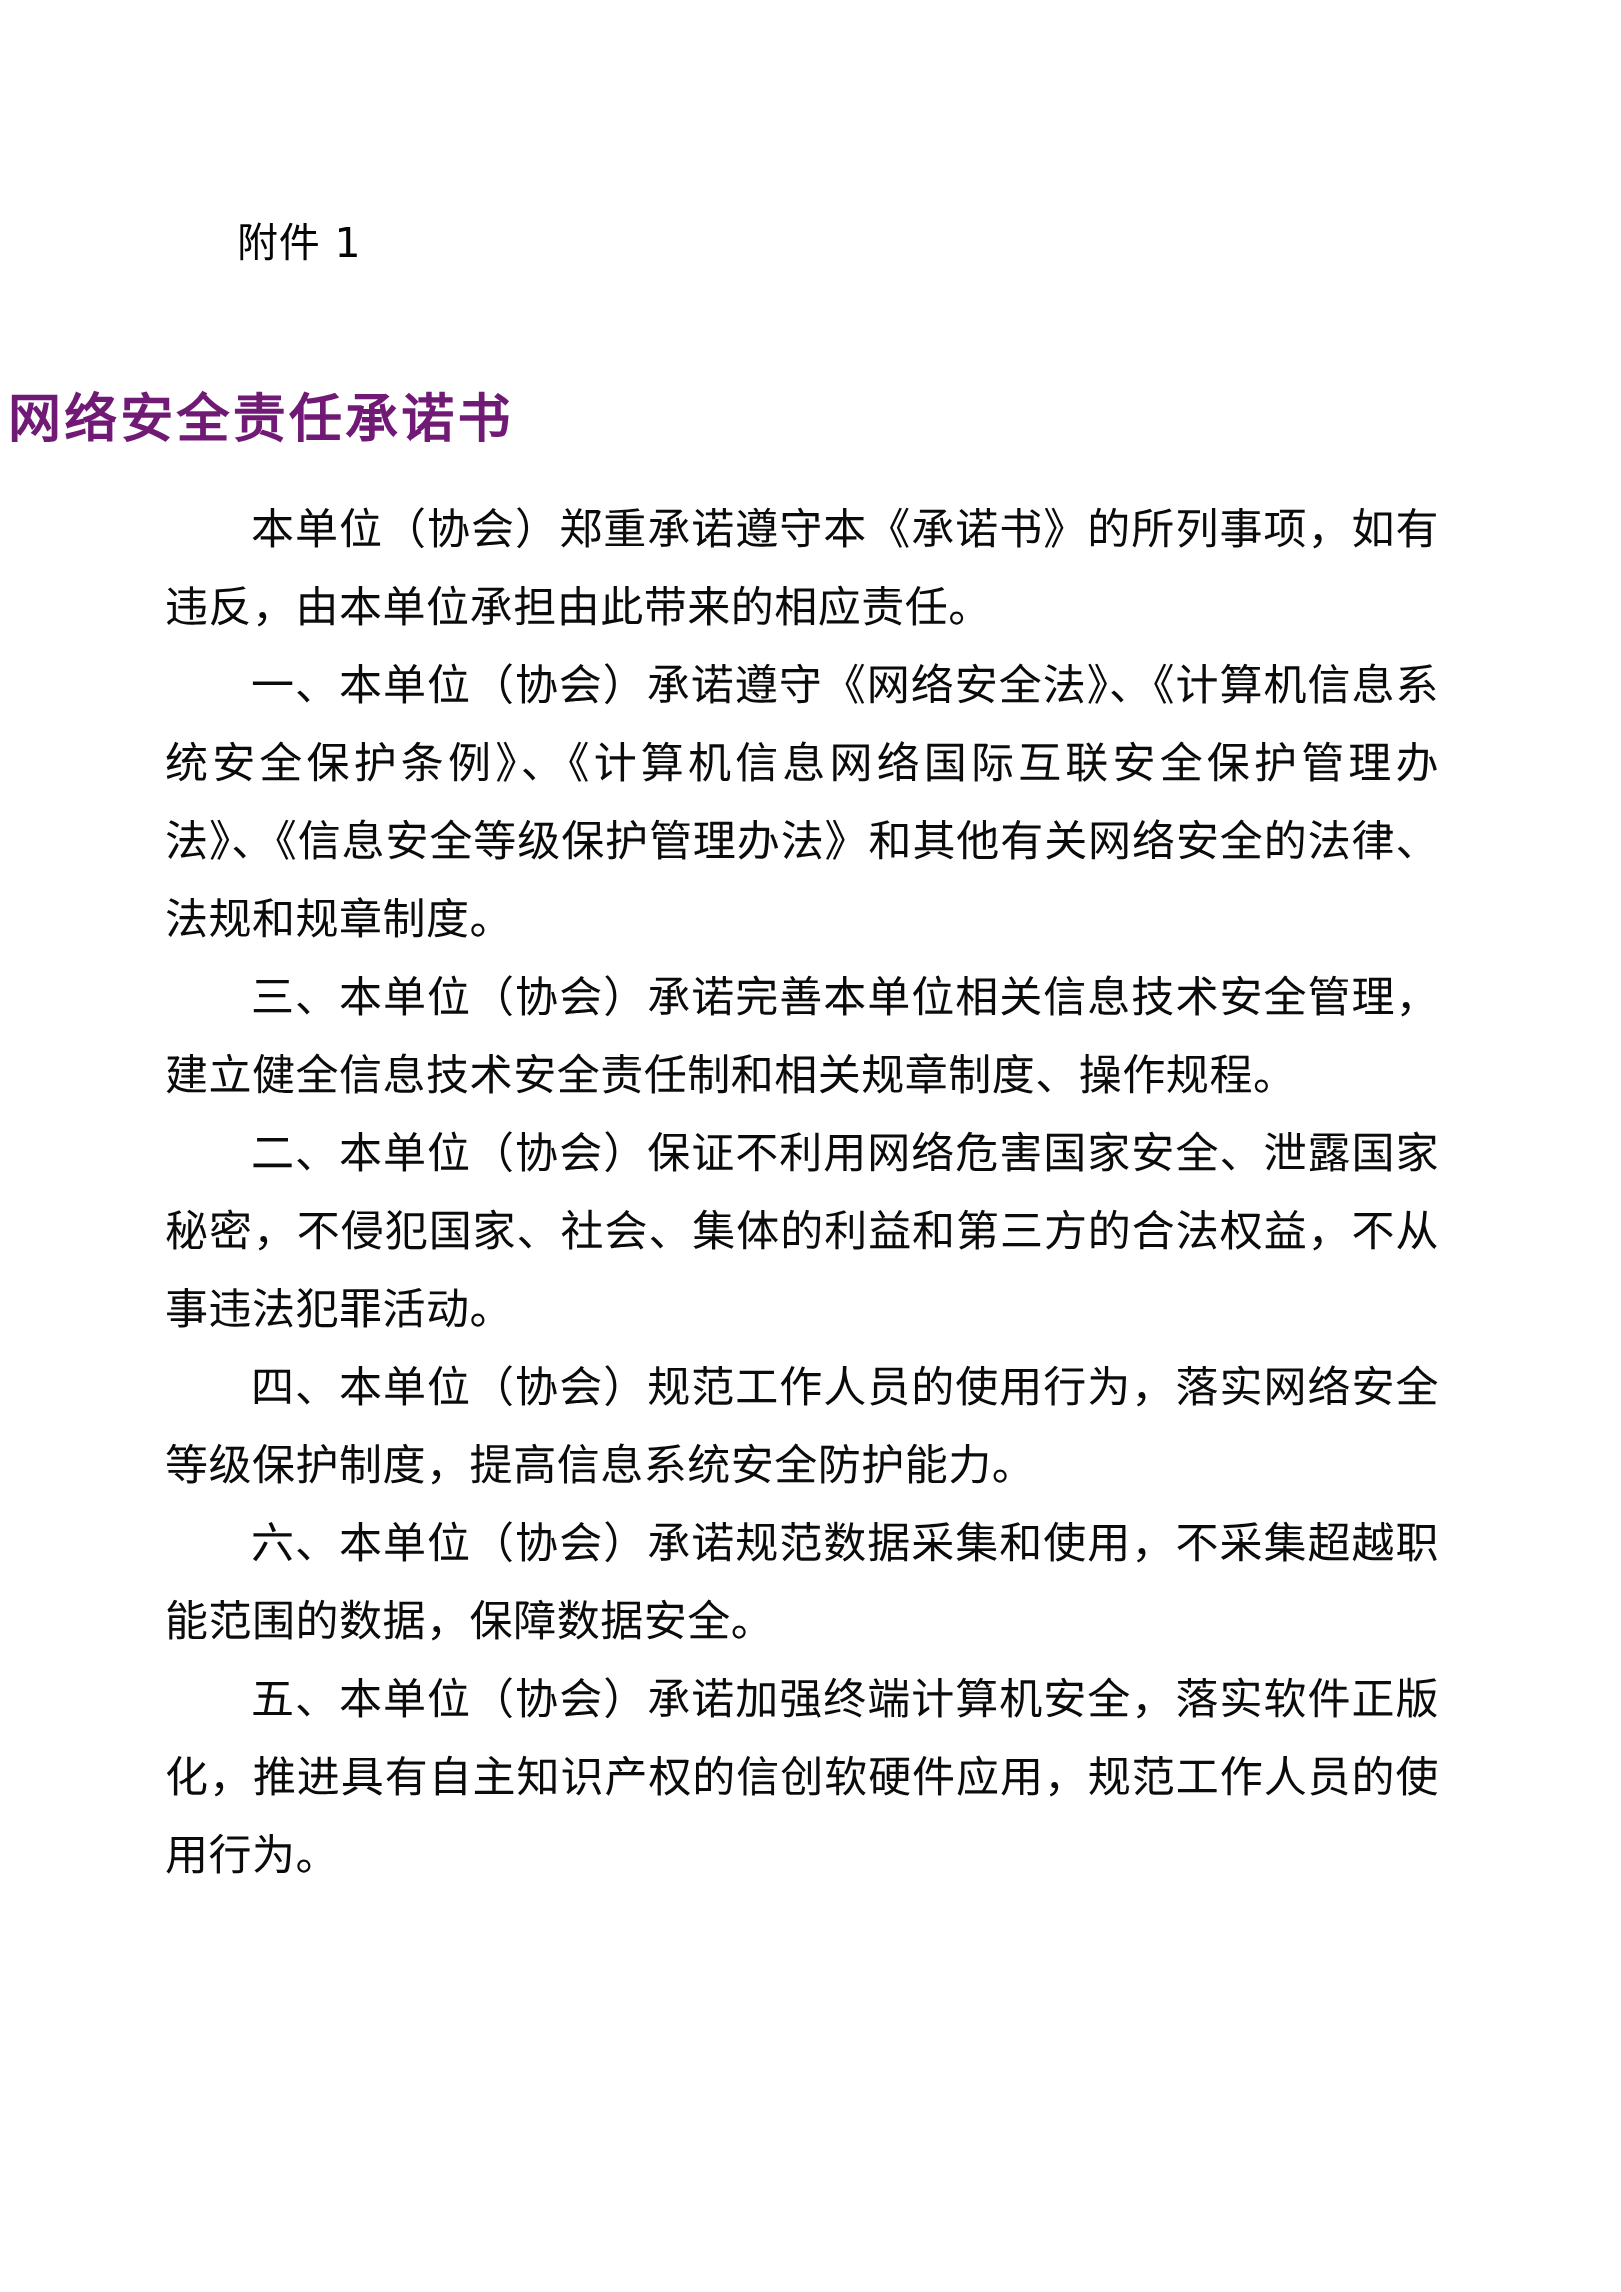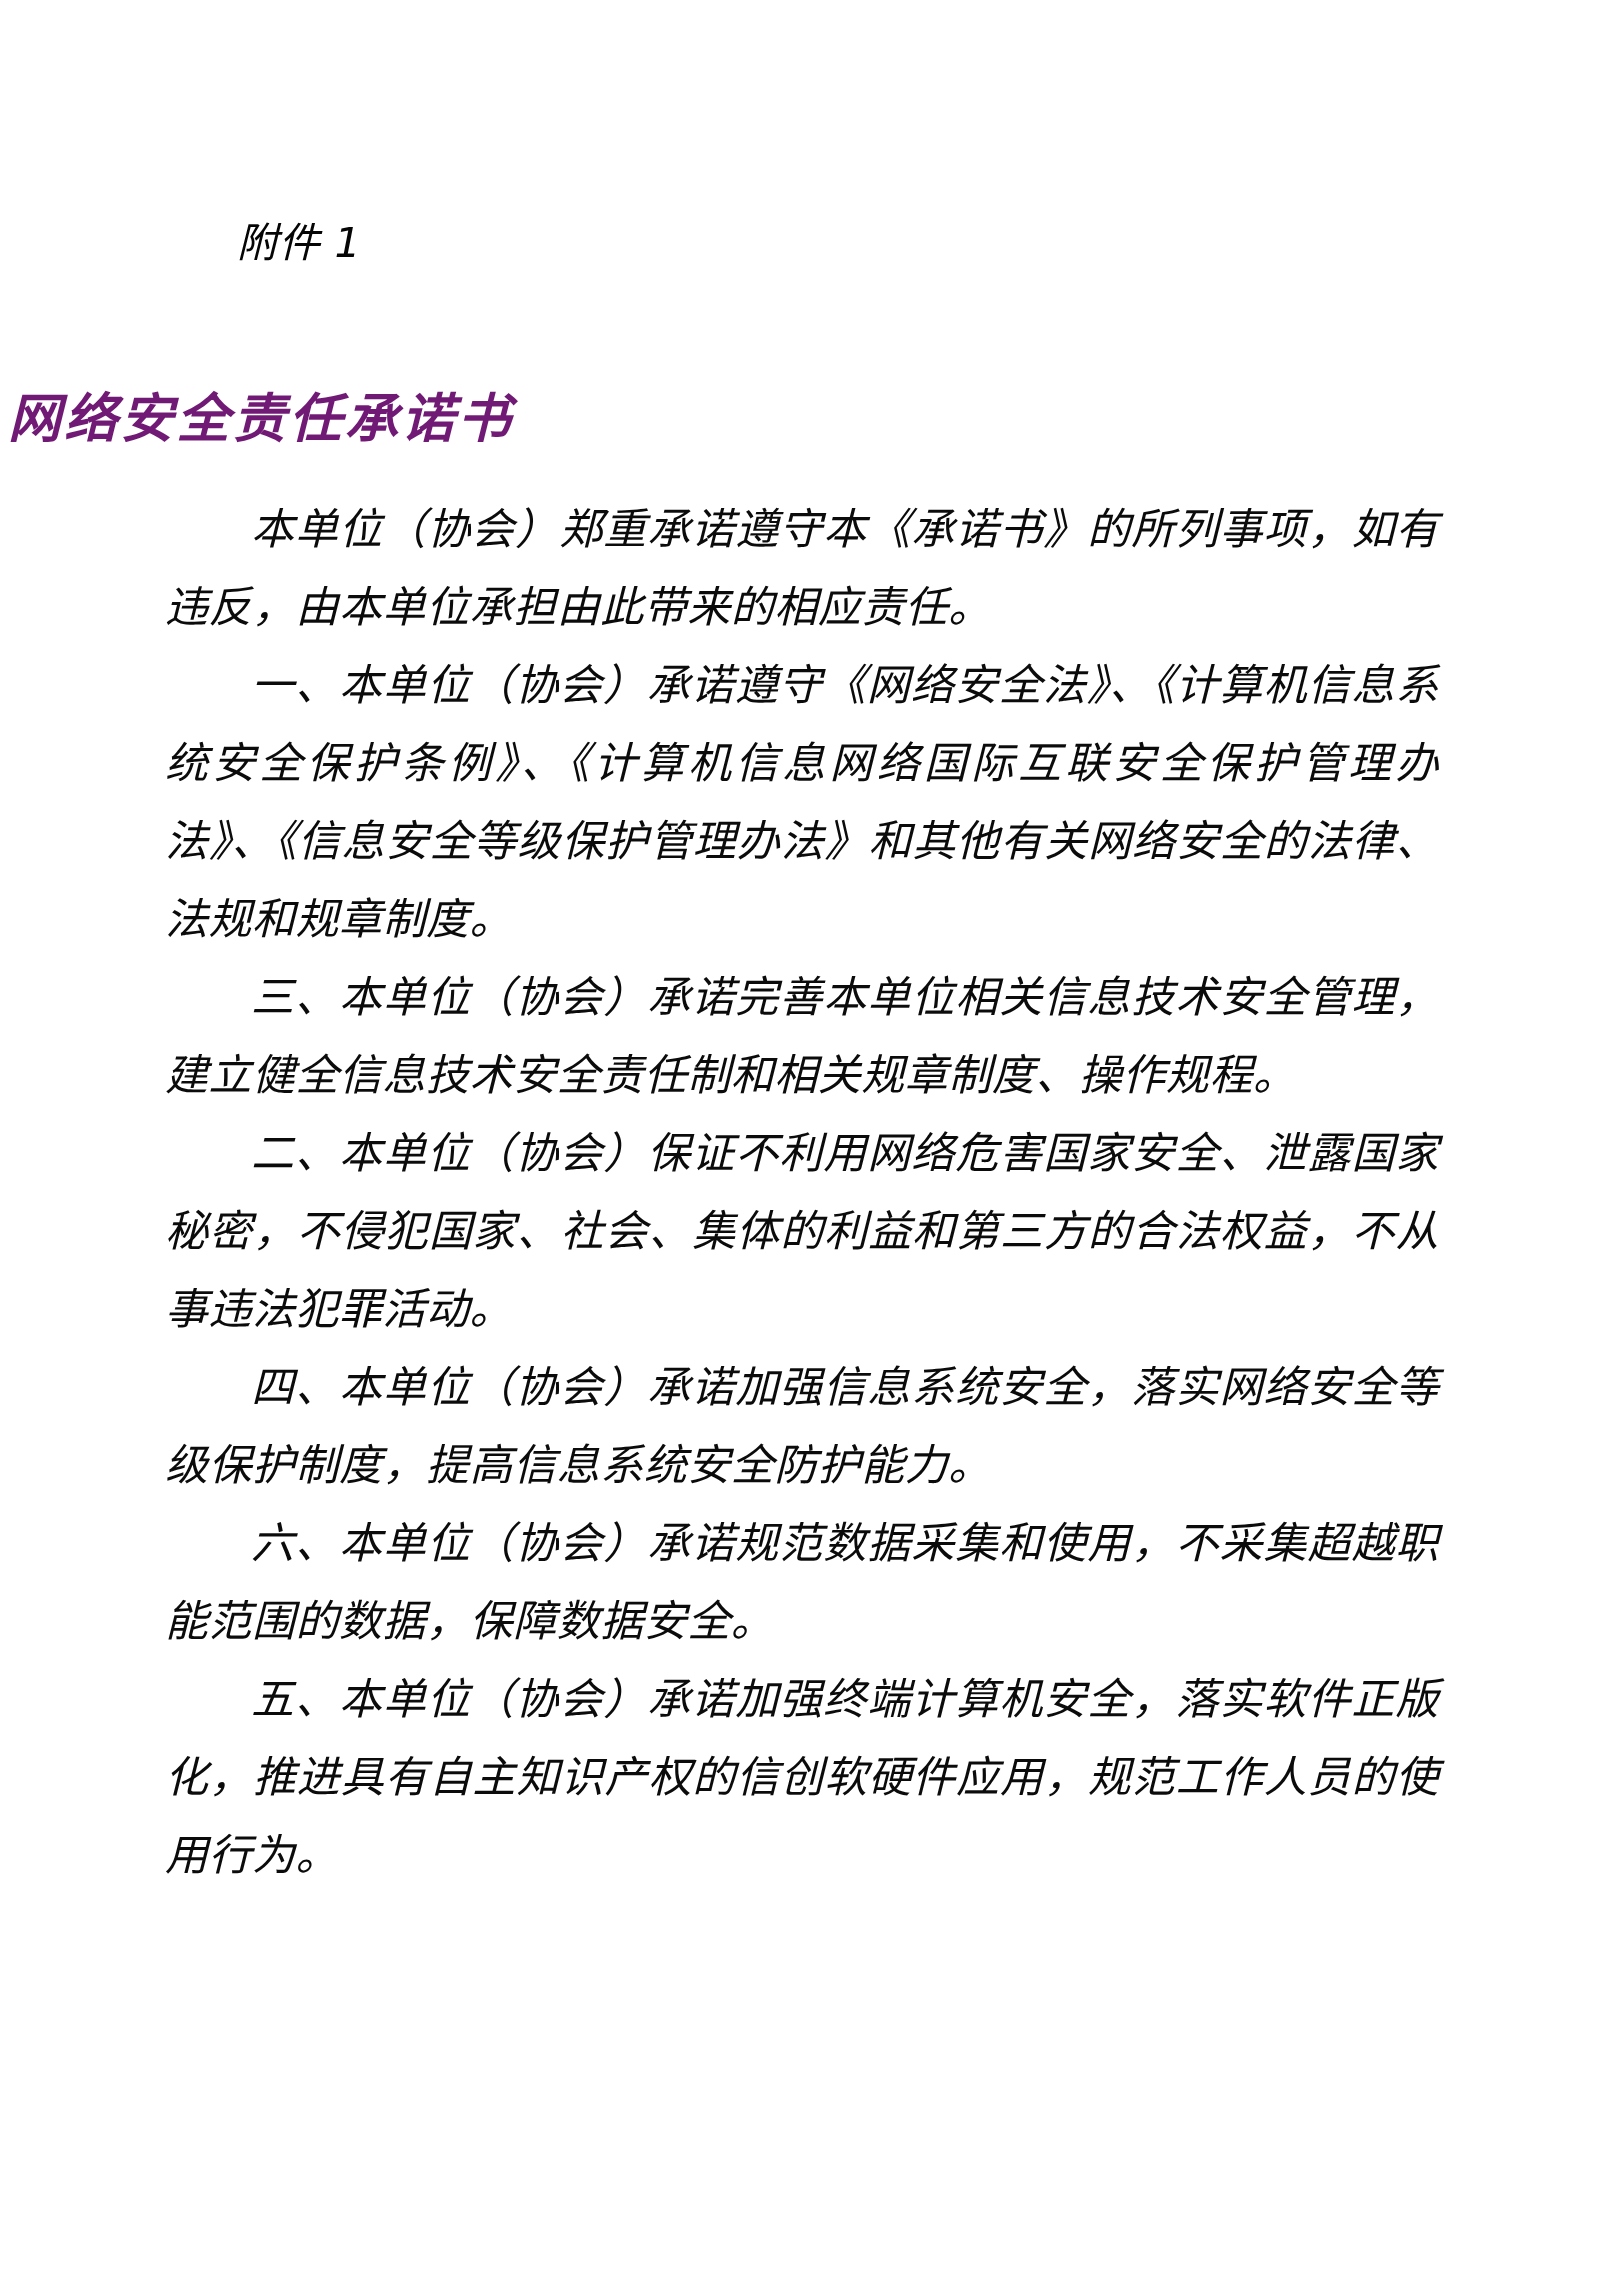--- a/index.html
+++ b/index.html
@@ -11,21 +11,20 @@
   .page {
     position: relative;
     width: 1621px;
     height: 2232px;
     background: #ffffff;
     margin: 0 auto;
     overflow: hidden;
     box-sizing: border-box;
     font-family: "DejaVu Sans", "Liberation Sans", sans-serif;
     color: #000000;
-    font-style: italic;
   }
 
   
   .attach-label {
     position: absolute;
     left: 237px;
     top: 223px;
     font-family: "DejaVu Sans", "Liberation Sans", sans-serif;
     font-size: 41px;
     line-height: 1;
@@ -77,19 +76,19 @@
 
   <div class="attach-label">附件 1</div>
 
   <h1 class="doc-title">网络安全责任承诺书</h1>
 
   <div class="body-block">
     <p class="para">本单位（协会）郑重承诺遵守本《承诺书》的所列事项，如有违反，由本单位承担由此带来的相应责任。</p>
     <p class="para">一、本单位（协会）承诺遵守《网络安全法》、《计算机信息系统安全保护条例》、《计算机信息网络国际互联安全保护管理办法》、《信息安全等级保护管理办法》和其他有关网络安全的法律、法规和规章制度。</p>
     <p class="para">三、本单位（协会）承诺完善本单位相关信息技术安全管理，建立健全信息技术安全责任制和相关规章制度、操作规程。</p>
     <p class="para">二、本单位（协会）保证不利用网络危害国家安全、泄露国家秘密，不侵犯国家、社会、集体的利益和第三方的合法权益，不从事违法犯罪活动。</p>
-    <p class="para">四、本单位（协会）承诺加强信息系统安全，落实网络安全等级保护制度，提高信息系统安全防护能力。</p>
+    <p class="para">四、本单位（协会）规范工作人员的使用行为，落实网络安全等级保护制度，提高信息系统安全防护能力。</p>
     <p class="para">六、本单位（协会）承诺规范数据采集和使用，不采集超越职能范围的数据，保障数据安全。</p>
     <p class="para">五、本单位（协会）承诺加强终端计算机安全，落实软件正版化，推进具有自主知识产权的信创软硬件应用，规范工作人员的使用行为。</p>
   </div>
 
 </div>
 
 
 </body></html>

